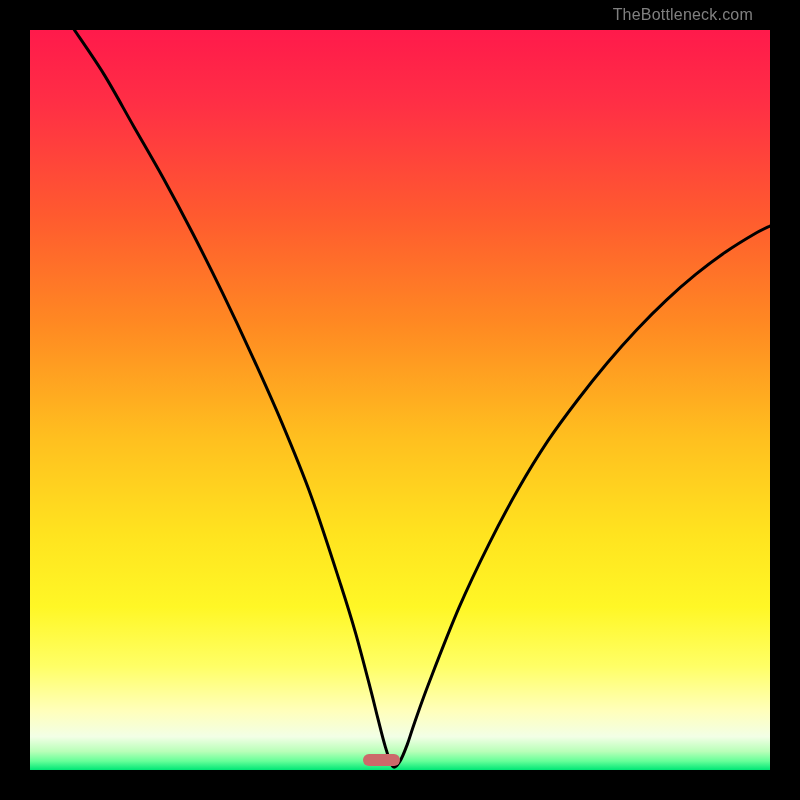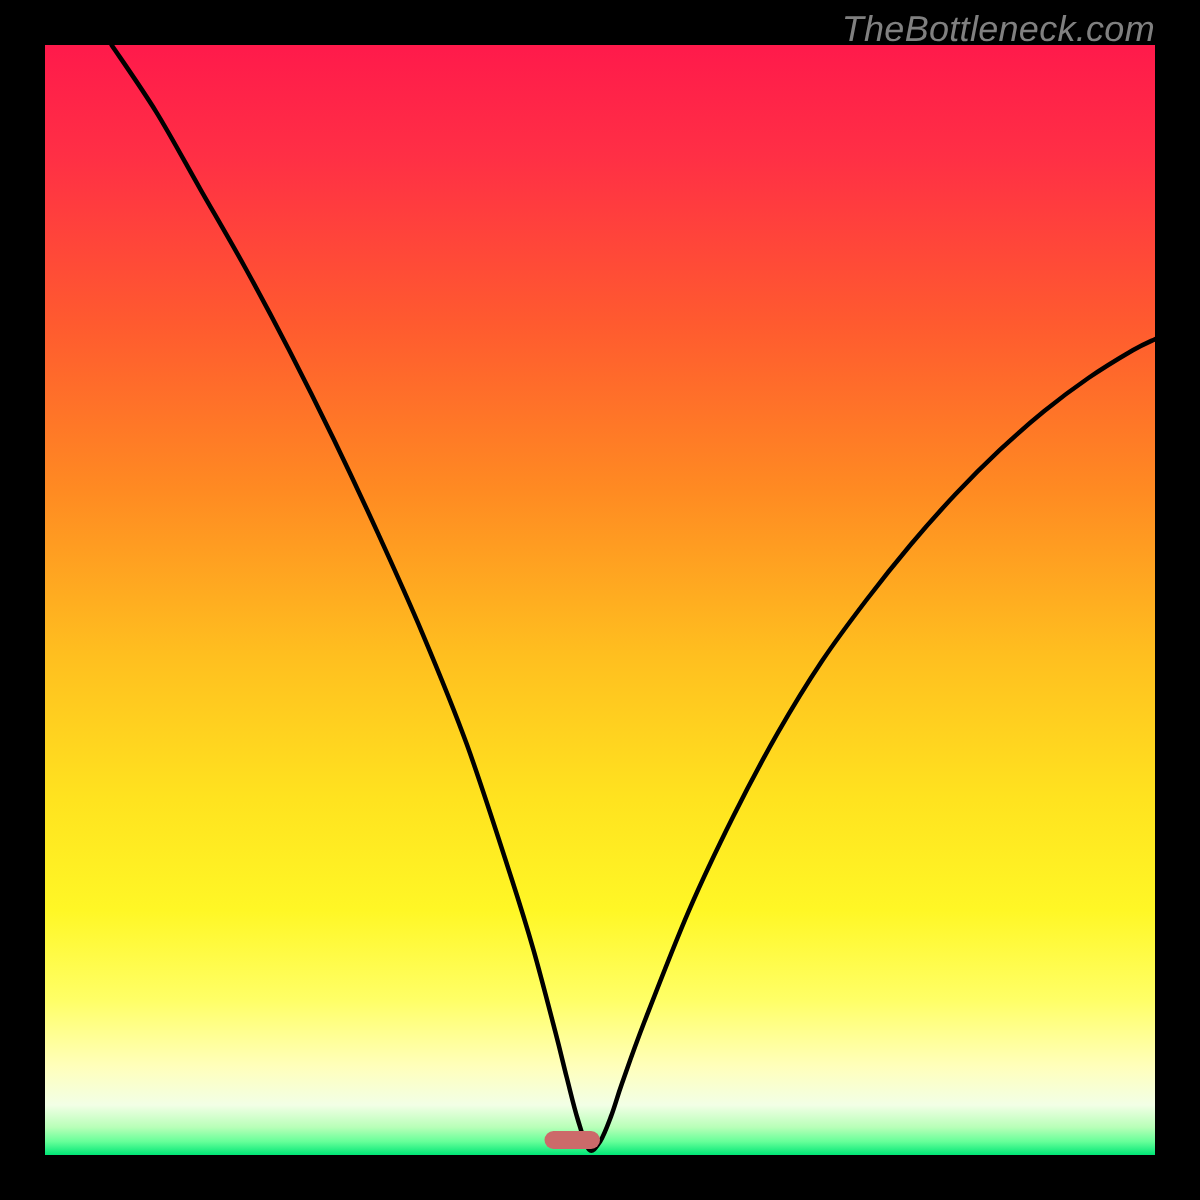--- a/index.html
+++ b/index.html
@@ -23,28 +23,27 @@
     position: absolute;
     left: 30px;
     top: 30px;
     width: 740px;
     height: 740px;
     overflow: hidden;
   }
   .watermark {
     position: absolute;
     top: 6px;
-    right: 30px;
+    right: 47px;
     color: #808080;
-    font-size: 24px;
+    font-size: 16px;
     font-weight: 500;
     letter-spacing: 0.2px;
     z-index: 30;
     font-family: Arial, sans-serif;
-    font-style: italic;
   }
   .curve-svg {
     position: absolute;
     left: 0;
     top: 0;
     width: 740px;
     height: 740px;
     z-index: 20;
   }
   .marker {

